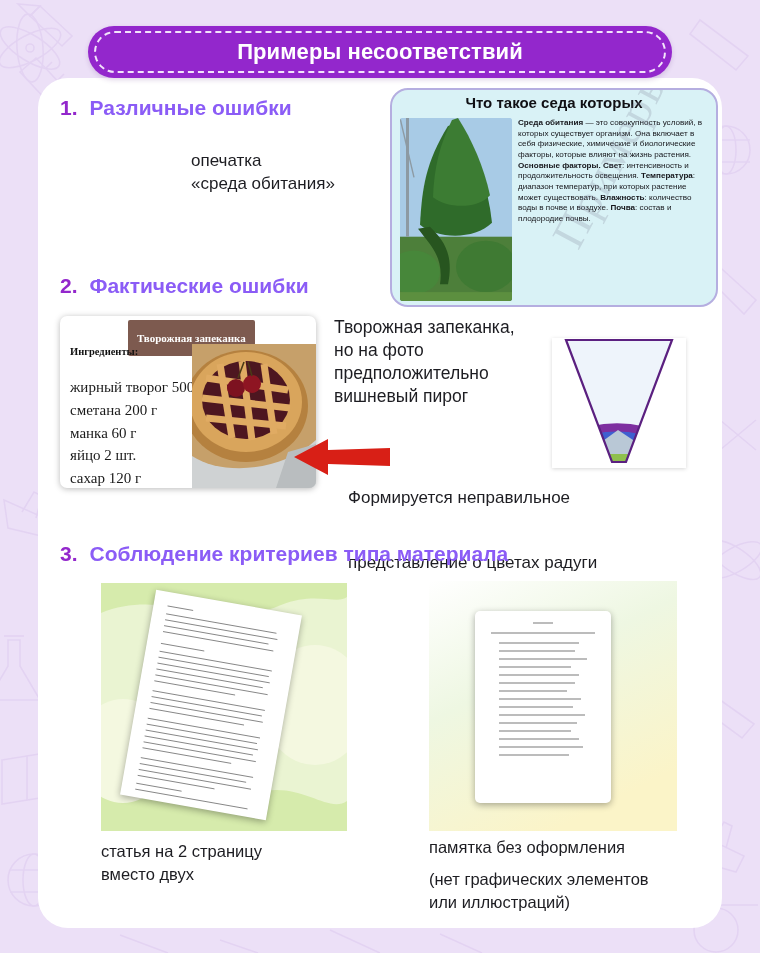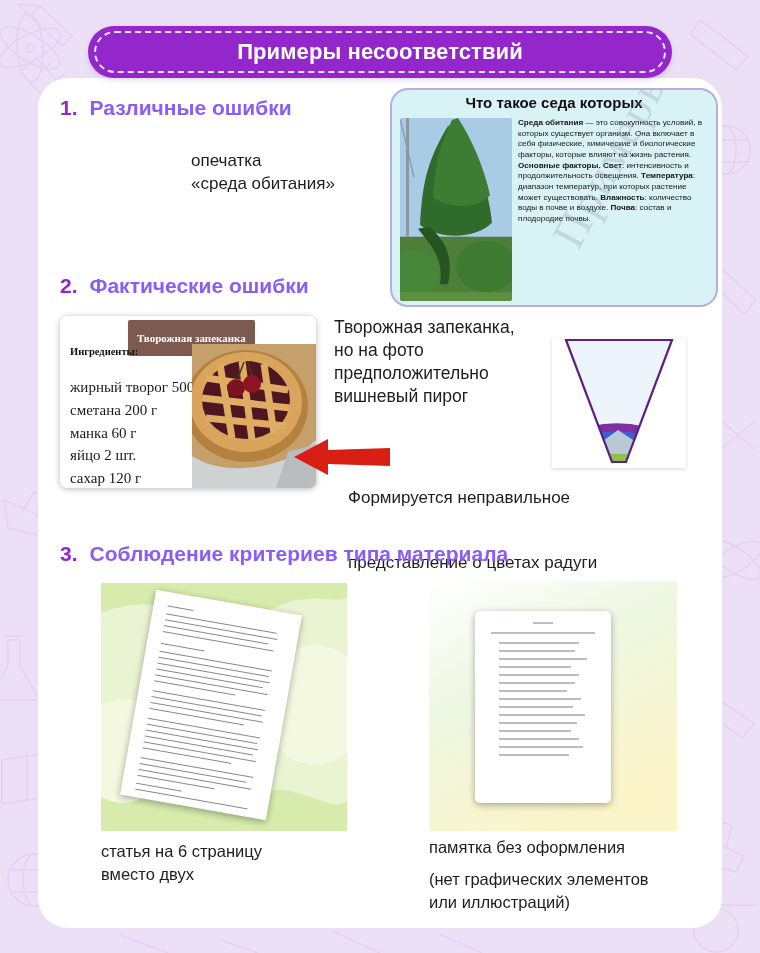--- a/index.html
+++ b/index.html
@@ -472,19 +472,19 @@
           <path d="M58 12 H78"></path>
           <path d="M16 22 H120"></path>
           <path d="M24 32 H104 M24 40 H100 M24 48 H112 M24 56 H96 M24 64 H104
                    M24 72 H100 M24 80 H92 M24 88 H106 M24 96 H98 M24 104 H110
                    M24 112 H102 M24 120 H96 M24 128 H104 M24 136 H108 M24 144 H94"></path>
         </g>
       </svg>
     </div>
   </div>
 
-  <div class="cap" style="left:63px; top:762px;">статья на 6 страницу
+  <div class="cap" style="left:63px; top:762px;">статья на 2 страницу
 вместо двух</div>
   <div class="cap" style="left:391px; top:790px;">(нет графических элементов
 или иллюстраций)</div>
   <div class="cap" style="left:391px; top:758px;">памятка без оформления</div>
 
 </div>
 
 </body></html>

